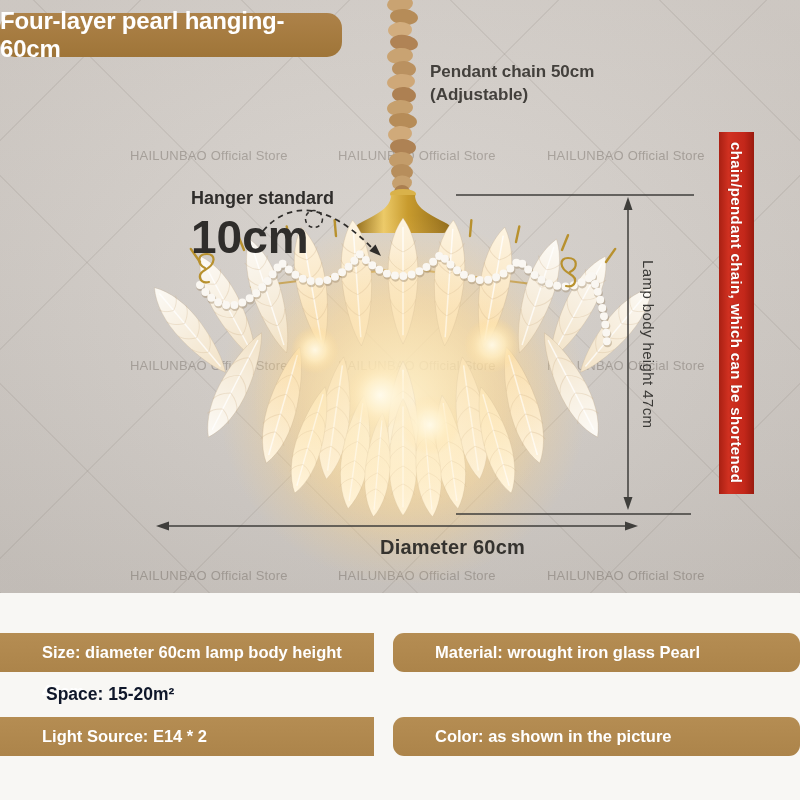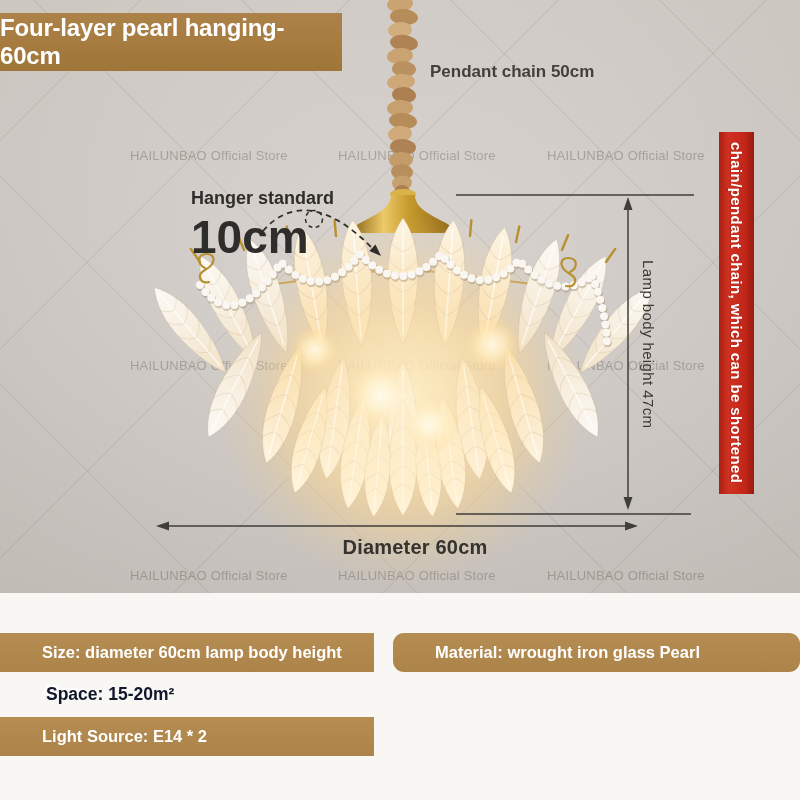--- a/index.html
+++ b/index.html
@@ -14,23 +14,23 @@
       repeating-linear-gradient(45deg,transparent 0 146px,rgba(140,132,124,.16) 146px 147.5px),
       repeating-linear-gradient(-45deg,transparent 0 146px,rgba(140,132,124,.16) 146px 147.5px);}
   .vignette{position:absolute;left:0;top:0;width:800px;height:593px;pointer-events:none;
     background:radial-gradient(ellipse 560px 420px at 400px 300px,rgba(255,255,255,.10),rgba(110,100,92,.12) 95%);}
 
   .watermark{position:absolute;font-size:13px;color:rgba(125,119,112,.55);letter-spacing:.2px;white-space:nowrap;}
 
   svg.art{position:absolute;left:0;top:0;}
 
   
-  .title-banner{position:absolute;left:0;top:13px;width:342px;height:58px;
+  .title-banner{position:absolute;left:0;top:13px;width:342px;height:44px;
     background:linear-gradient(180deg,#ad8249,#9f7538);
-    color:#fff;font-size:24px;font-weight:bold;display:flex;align-items:center;justify-content:center;letter-spacing:-.2px;}
+    color:#fff;font-size:24px;font-weight:bold;display:flex;align-items:center;justify-content:center;letter-spacing:-.2px;border-radius:15px;}
 
   
   .pendant-label{position:absolute;left:430px;top:60px;font-size:17px;font-weight:600;color:#43403c;line-height:23px;}
 
   
   .hanger-label{position:absolute;left:191px;top:172px;color:#2f2d2b;margin-top:16px;}
   .hanger-label .l1{font-size:18px;font-weight:bold;}
   .hanger-label .l2{font-size:46px;font-weight:bold;margin-top:1px;}
 
   
@@ -38,21 +38,21 @@
     background:linear-gradient(90deg,#a92013,#d13121 28%,#c3271a 72%,#9a1b0f);
     color:#fff;display:flex;align-items:center;justify-content:center;
     writing-mode:vertical-rl;font-size:15px;font-weight:bold;letter-spacing:.4px;
     text-shadow:0 1px 1px rgba(0,0,0,.25);}
 
   
   .lamp-height-label{position:absolute;left:640px;top:260px;height:195px;
     writing-mode:vertical-rl;font-size:15px;color:#3a3936;letter-spacing:.4px;display:flex;align-items:center;}
 
   
-  .diameter-label{position:absolute;left:305px;top:536px;width:220px;text-align:center;
+  .diameter-label{position:absolute;left:305px;top:536px;width:220px;text-align:right;
     font-size:20px;font-weight:600;color:#35332f;letter-spacing:.2px;}
 
   
   .bottom-band{position:absolute;left:0;top:593px;width:800px;height:207px;background:#f8f7f4;}
   .spec-table{position:absolute;left:0;top:633px;width:800px;}
   .spec-row{display:flex;width:800px;}
   .spec-row .cell-left{width:374px;}
   .spec-row .cell-gap{width:19px;}
   .spec-row .cell-right{flex:1;border-radius:11px;}
   .spec-row.brown{height:39px;line-height:39px;font-size:16.5px;font-weight:bold;color:#fff;}
@@ -233,20 +233,21 @@
       <path d="M381,256 L369.3,250.9 L375.5,244.5 Z" fill="#2f2d2b" stroke="none"></path>
     </g>
   </svg>
 
   <div class="title-banner">
     <span>Four-layer pearl hanging-60cm</span>
   </div>
 
   <div class="pendant-label">
     <div>Pendant chain 50cm</div>
+    <div>(Adjustable)</div>
   </div>
 
   <div class="hanger-label">
     <div class="l1">Hanger standard</div>
     <div class="l2">10cm</div>
   </div>
 
   <div class="side-banner">
     <span>chain/pendant chain, which can be shortened</span>
   </div>
@@ -262,16 +263,17 @@
       <div class="cell-gap"></div>
       <div class="cell-right">Material: wrought iron glass Pearl</div>
     </div>
     <div class="spec-row plain">
       <div class="cell-left">Space: 15-20m²</div>
       <div class="cell-gap"></div>
     </div>
     <div class="spec-row brown">
       <div class="cell-left">Light Source: E14 * 2</div>
       <div class="cell-gap"></div>
+      <div class="cell-right">Color: as shown in the picture</div>
     </div>
   </div>
 
 </div>
 
 </body></html>

